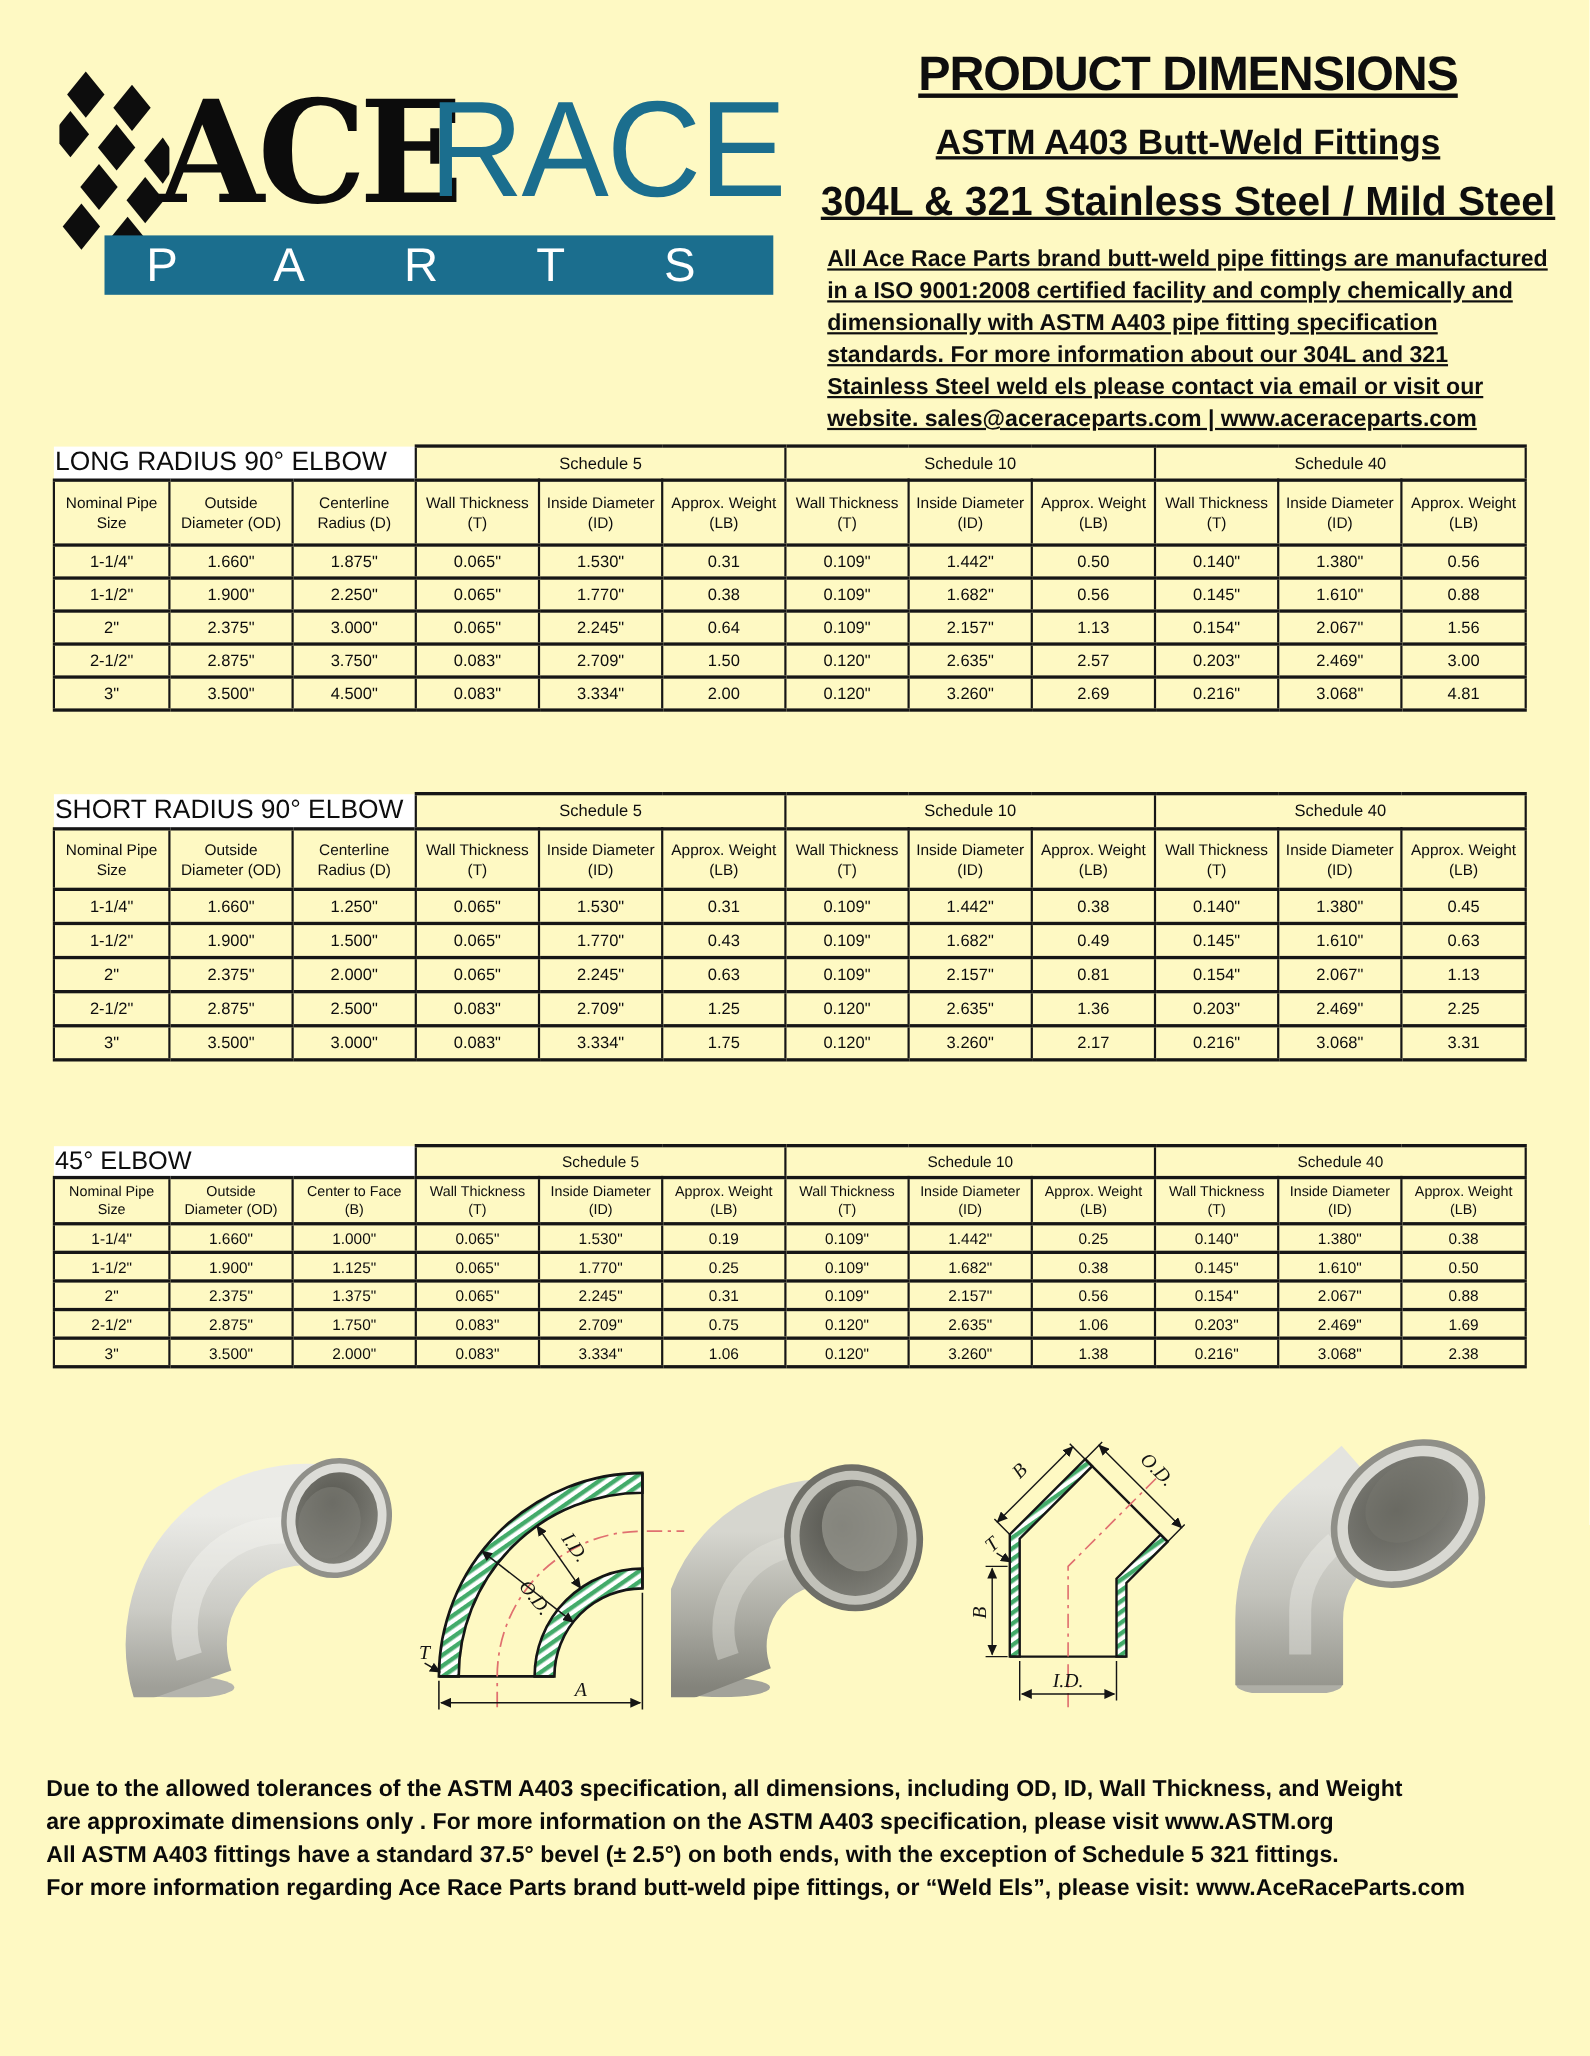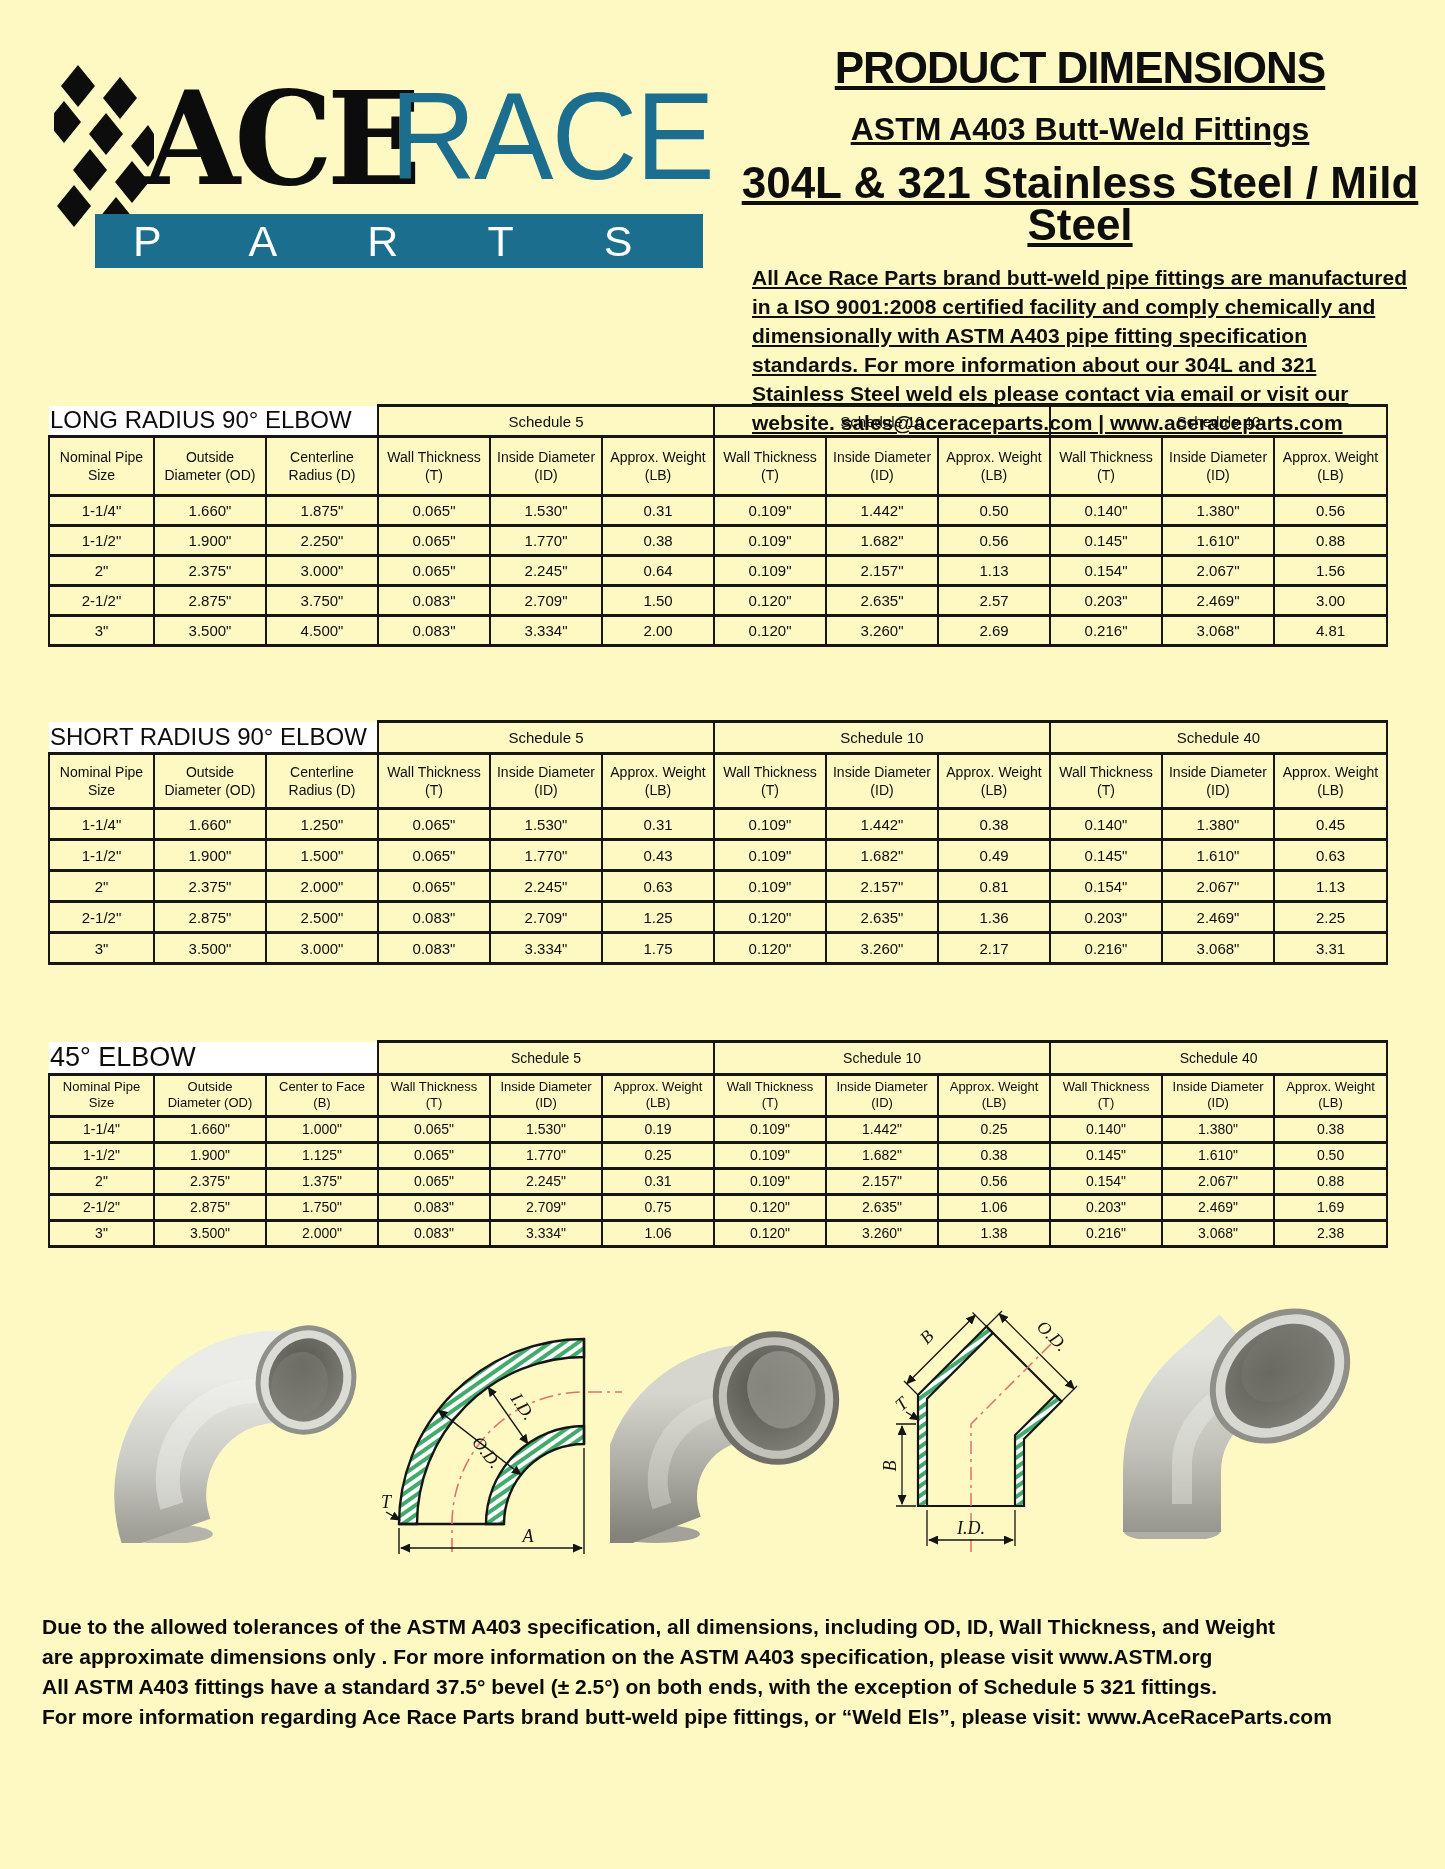--- a/index.html
+++ b/index.html
@@ -16,42 +16,42 @@
             font-weight:400;font-size:124px;line-height:128px;color:#1b6e8e;
             transform:scaleX(0.96);transform-origin:left top;letter-spacing:-2px;}
   .logo-bar{position:absolute;left:41px;top:158px;width:608px;height:54px;background:#1b6e8e;}
   .logo-bar span{display:block;font-size:43px;line-height:55px;color:#ffffff;font-weight:500;
             letter-spacing:90px;text-indent:38px;white-space:nowrap;}
 
   
   .hdr{position:absolute;left:738px;top:42px;width:684px;text-align:center;text-decoration:underline;}
   .hdr-title{font-size:44px;font-weight:700;line-height:52px;letter-spacing:-1px;}
   .hdr-sub1{font-size:32px;font-weight:700;line-height:38px;margin-top:16px;}
-  .hdr-sub2{font-size:44px;font-weight:700;line-height:42px;margin-top:14px;}
+  .hdr-sub2{font-size:37px;font-weight:700;line-height:42px;margin-top:14px;}
   .hdr-para{margin:17px auto 0;width:656px;text-align:left;font-size:21px;font-weight:700;
             line-height:29px;}
 
   
   .tbl-section{position:absolute;left:48px;}
   #table1{top:404px;} #table2{top:720px;} #table3{top:1040px;}
   table.spec{border-collapse:collapse;table-layout:fixed;width:1338px;}
   .spec th,.spec td{border:2px solid #161616;border-top-width:3px;border-bottom-width:3px;
             text-align:center;vertical-align:middle;padding:0;font-weight:400;color:#0d0d0d;}
   .spec .title-cell{border:none;text-align:left;vertical-align:middle;padding-left:1px;background:#fff;}
   .title-text{font-weight:400;font-size:24px;white-space:nowrap;}
   .spec .sched{font-size:15px;height:28px;}
   .spec .head-row th{font-size:14px;line-height:1.32;white-space:pre-line;height:56px;}
   .spec tbody td{font-size:15px;height:27px;}
   .tbl-2 .sched{height:29px;}
   .tbl-2 .head-row th{height:52px;}
   .tbl-2 tbody td{height:28px;}
   .tbl-3 .sched{height:26px;font-size:14px;}
   .tbl-3 .head-row th{height:39px;font-size:13px;line-height:1.25;}
   .tbl-3 tbody td{height:23px;font-size:14px;}
-  .tbl-3 .title-text{font-size:27px;}
+  .tbl-3 .title-text{font-size:23px;}
 
   
   .fig{position:absolute;}
   .dim-label{font-family:"Liberation Serif",serif;font-style:italic;font-size:18px;fill:#141414;}
 
   
   .footer{position:absolute;left:42px;top:1612px;width:1380px;}
   .footer div{font-size:21px;font-weight:700;line-height:30px;white-space:nowrap;color:#0a0a0a;}
 </style>
 </head>

